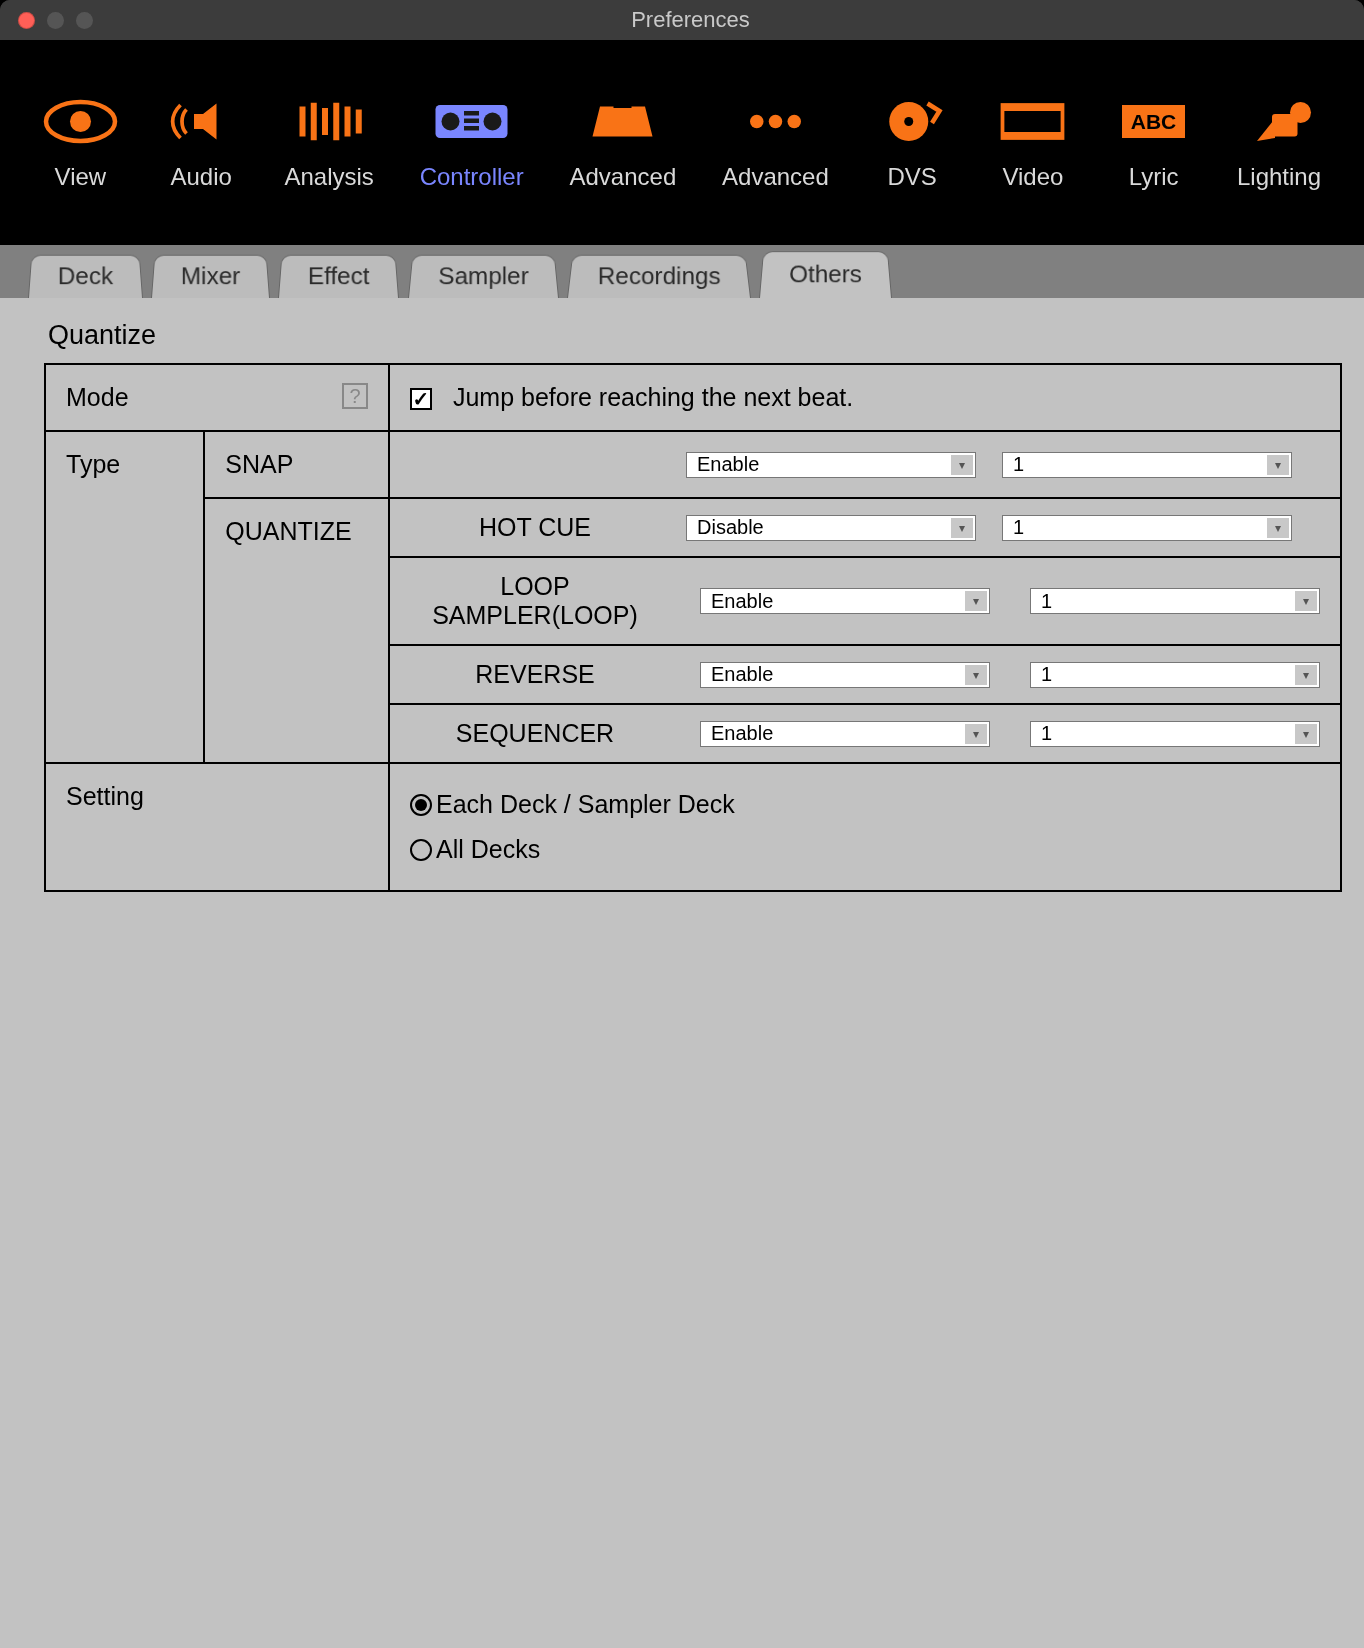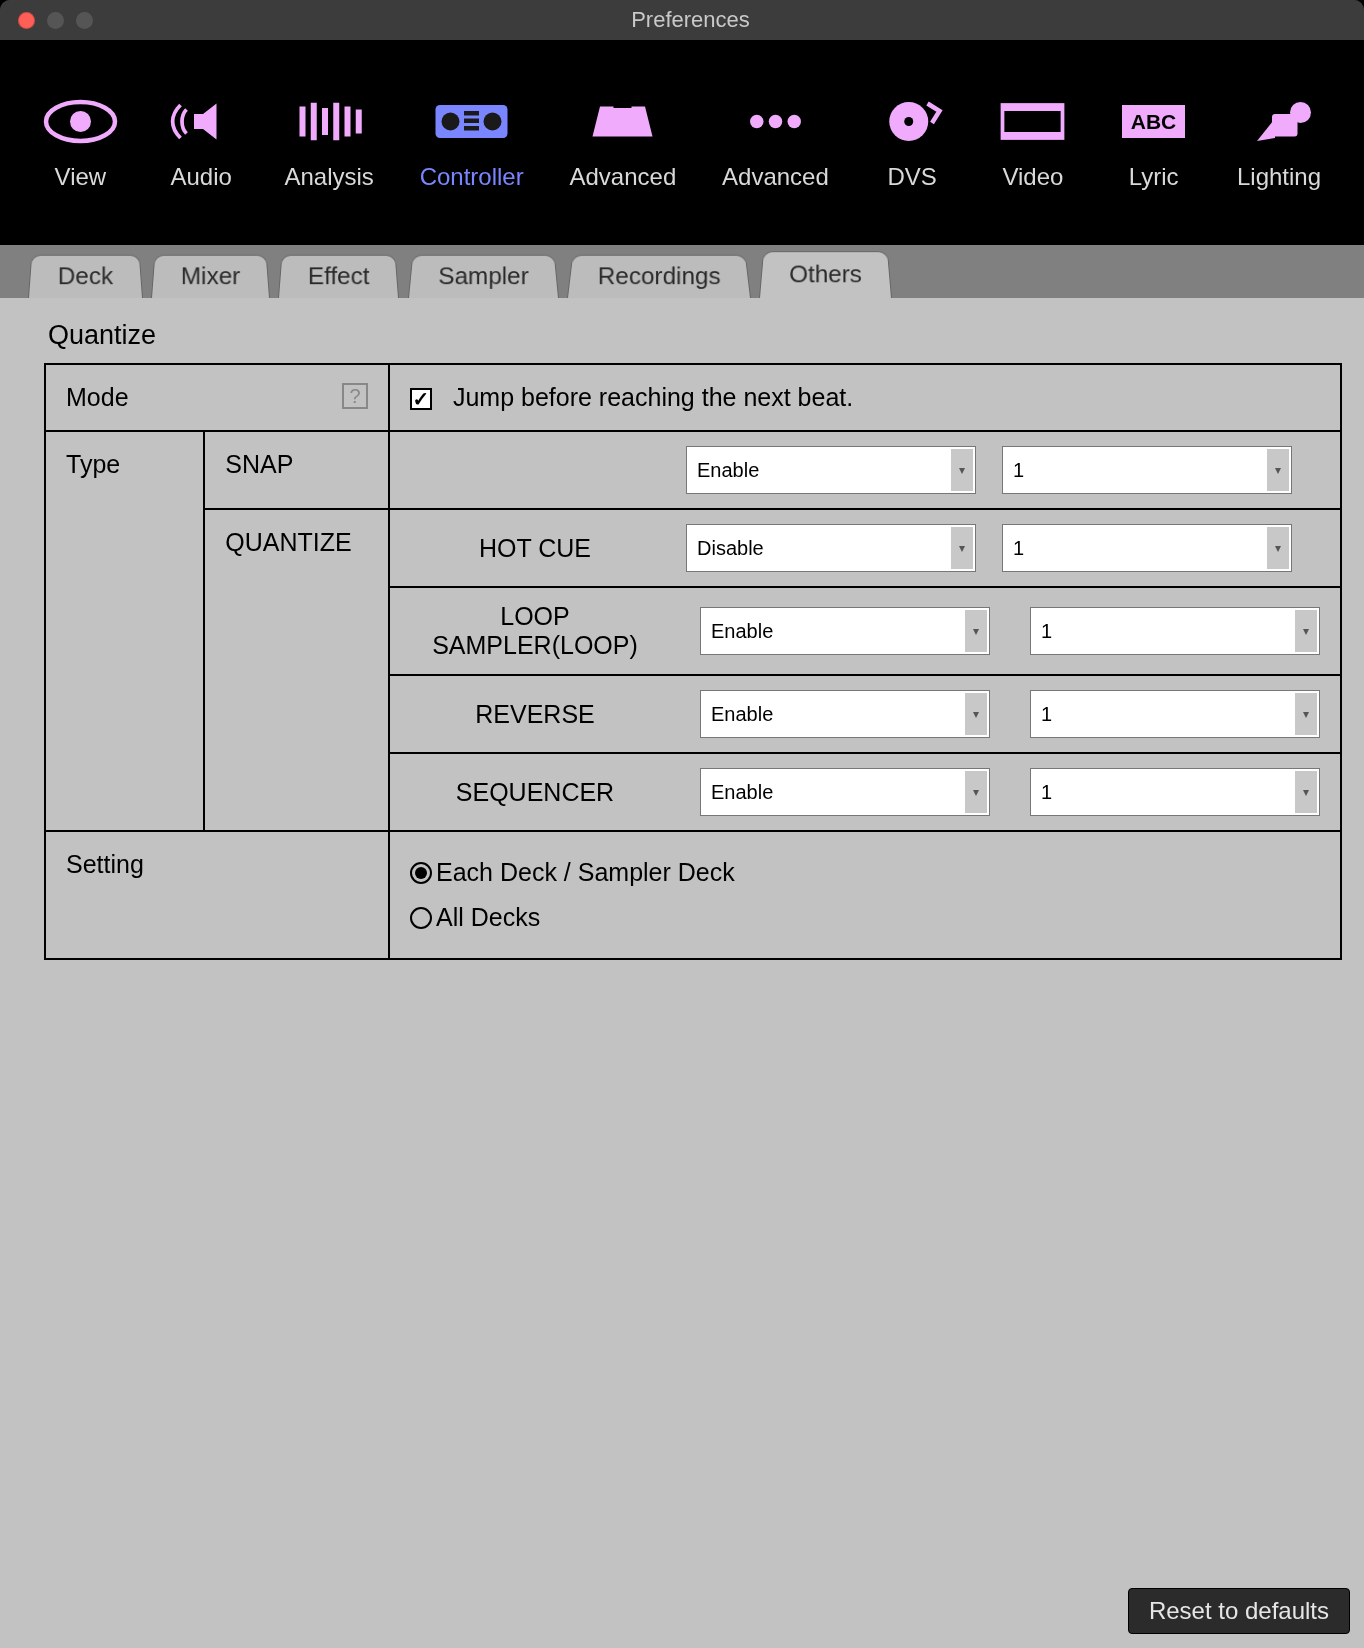--- a/index.html
+++ b/index.html
@@ -11,21 +11,21 @@
   .traffic { display: flex; gap: 12px; padding-left: 18px; }
   .traffic .dot { width: 17px; height: 17px; border-radius: 50%; }
   .dot.red   { background: #ff5f57; box-shadow: inset 0 0 0 1px rgba(0,0,0,.2); }
   .dot.gray1 { background: #555; }
   .dot.gray2 { background: #555; }
   .title { position: absolute; left: 17px; right: 0; text-align: center; color: #c9c9c9; font-size: 22px; pointer-events: none; }
 
   
   .toolbar { height: 205px; background: #000; display: flex; align-items: center; justify-content: space-around; padding: 0 20px; }
   .tool-item { display: flex; flex-direction: column; align-items: center; gap: 14px; cursor: pointer; }
-  .tool-icon { width: 75px; height: 55px; color: #f0abfc; display:flex;align-items:center;justify-content:center; }
+  .tool-icon { width: 75px; height: 55px; color: #f97316; display:flex;align-items:center;justify-content:center; }
   .tool-icon svg { width: 100%; height: 100%; }
   .tool-label { color: #d9d9d9; font-size: 24px; }
   .tool-item.active .tool-label { color: #7a86ff; }
   .tool-item.active .tool-icon  { color: #7a86ff; }
   .tool-item.active .ctrl-body { fill:#7a86ff; }
 
   
   .tabs-wrap { background: #808080; height: 53px; display:flex; align-items:flex-end; padding-left: 28px; position:relative; }
   .tab { position: relative; height: 46px; padding: 0 28px; margin-right: 8px; background: #bcbcbc; color:#2a2a2a; font-size:25px; display:flex; align-items:center; border-top-left-radius:10px; border-top-right-radius:10px; border:1px solid #666; border-bottom:none; cursor:pointer; transform: perspective(80px) rotateX(6deg); transform-origin: bottom; }
   .tab.active { background:#c2c2c2; height:50px; z-index:2; }
@@ -38,21 +38,21 @@
   table.settings th, table.settings td { border:2px solid #000; font-size:25px; color:#000; text-align:left; font-weight:normal; }
   .cell-pad { padding: 18px 20px; }
   .row-label { width: 180px; vertical-align: top; }
   .sub-label { width: 190px; vertical-align: top; }
   .mode-row td.controls { padding:18px 20px; }
   .chk { width:22px; height:22px; border:2px solid #000; display:inline-flex; align-items:center; justify-content:center; background:#fff; margin-right:14px; vertical-align:middle; }
   .chk.checked::after { content:"✓"; font-size:20px; line-height:18px; color:#000; font-weight:bold; }
   .type-sub-row { display:flex; align-items:center; padding:14px 20px; gap:26px; }
   .type-sub-row + .type-sub-row { border-top:2px solid #000;gap:40px; }
   .feat-name { flex:0 0 250px; font-size:25px;text-align:center; }
-  .dropdown { flex:0 0 290px; height:48px; background:#fff; border:1px solid #777; display:flex; align-items:center; padding:0 10px; font-size:20px; color:#000; position:relative; }
+  .dropdown { flex:0 0 290px; height:26px; background:#fff; border:1px solid #777; display:flex; align-items:center; padding:0 10px; font-size:20px; color:#000; position:relative; }
   .dropdown .dd-btn { position:absolute; right:2px; top:2px; bottom:2px; width:22px; background:#c8c8c8; display:flex;align-items:center;justify-content:center; font-size:12px; color:#555; }
   .dropdown + .dropdown { flex:0 0 290px; }
   .radio-row { display:flex; align-items:center; gap:4px; padding:8px 0; font-size:25px; }
   .radio { width:22px;height:22px;border:2px solid #000;border-radius:50%; display:inline-flex;align-items:center;justify-content:center; background:#c2c2c2;}
   .radio.on::after{ content:""; width:12px;height:12px;border-radius:50%;background:#000;}
   .help-icon { float:right; width:26px;height:26px;border:2px solid #888; color:#888; font-size:20px; display:flex;align-items:center;justify-content:center; }
 
   
   .footer-btn { position:absolute; right:14px; bottom:14px; background:#2b2b2b; color:#e6e6e6; font-size:24px; padding:8px 20px; border:1px solid #000; border-radius:4px; cursor:pointer; }
 </style>
@@ -308,15 +308,14 @@
           </div>
           <div class="radio-row">
             <span class="radio"></span>
             <span>All Decks</span>
           </div>
         </td>
       </tr>
     </tbody>
       </table>
 
-    <div class="footer-btn">Reset to defaults</div>
   </div>
 </div>
 
 </body></html>

